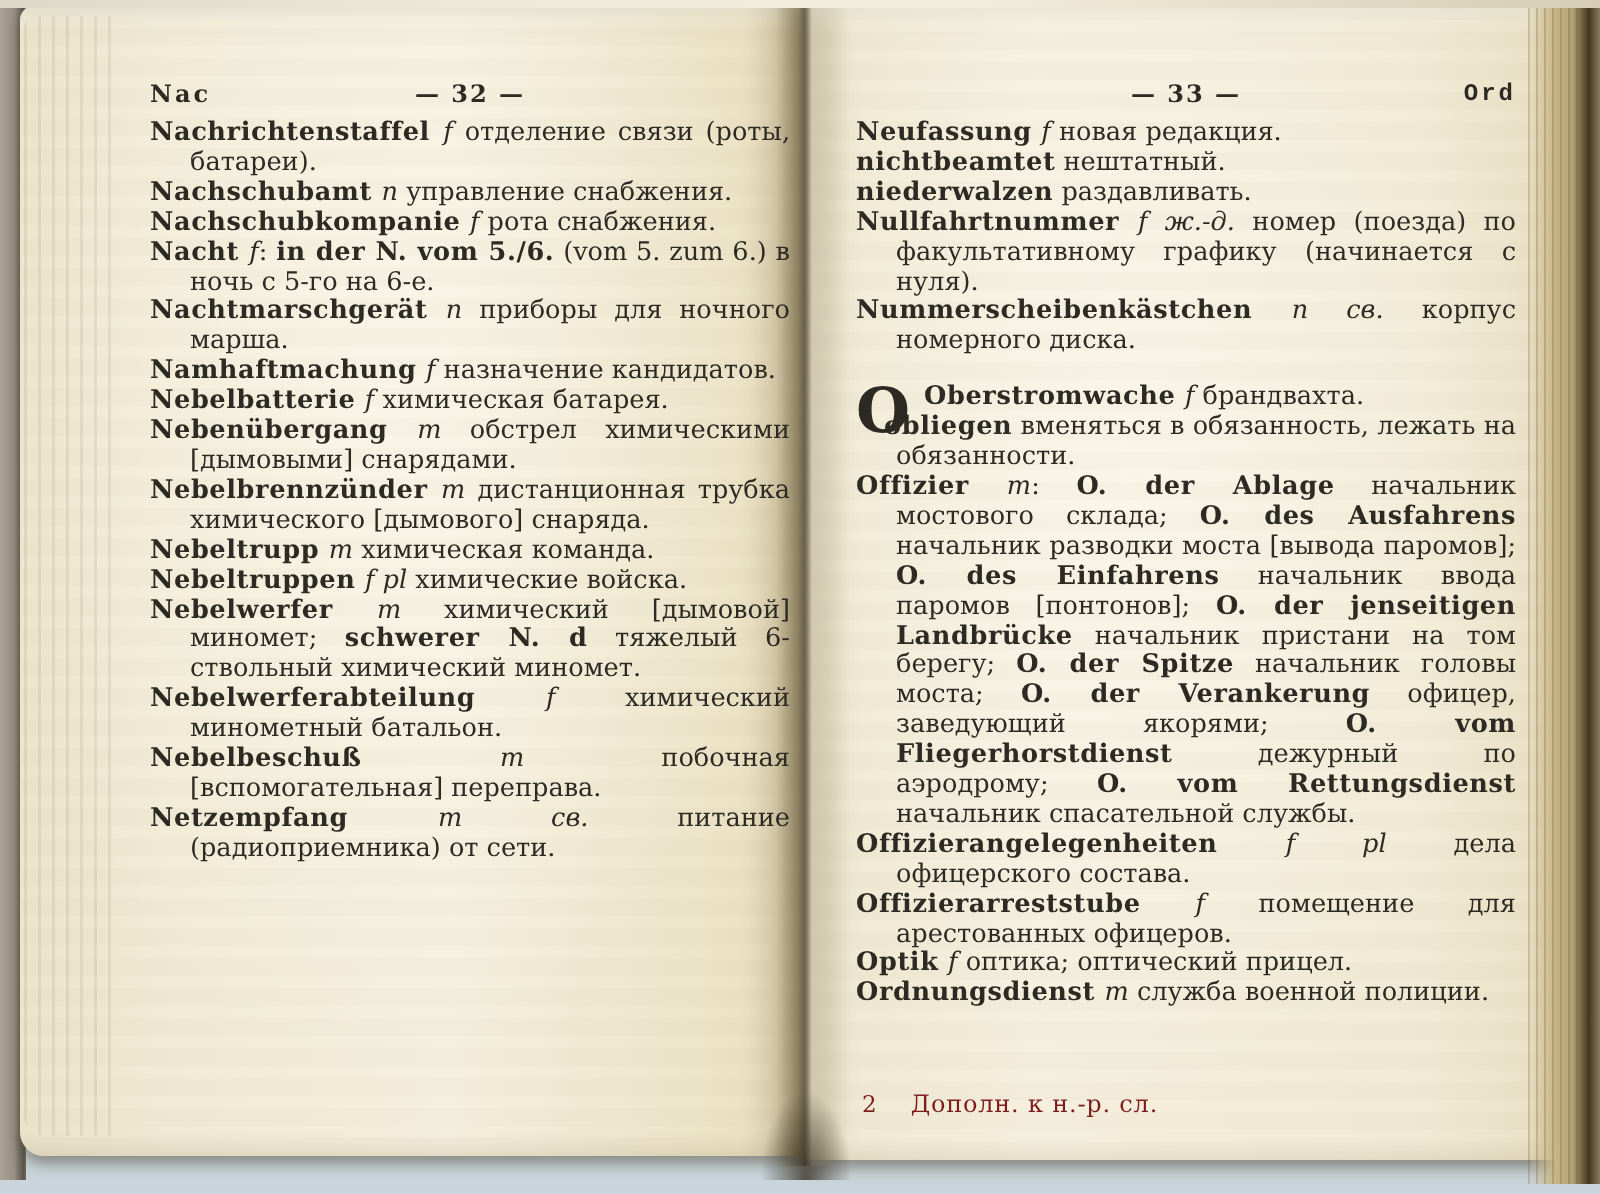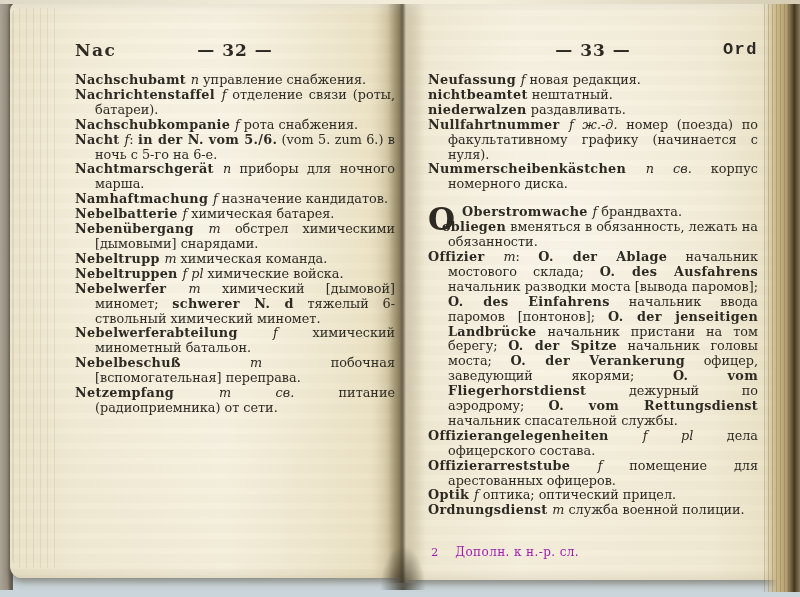--- a/index.html
+++ b/index.html
@@ -79,21 +79,21 @@
   .top-strip{
     position:absolute;left:0;top:0;width:800px;height:4px;z-index:4;
     background:linear-gradient(90deg,#ded8c6,#efe9d8 30%,#f3eddc 60%,#d6cdb4);
   }
 
   
   .col{position:absolute;z-index:3;color:var(--ink);}
   .col-left{left:75px;top:40px;width:320px;height:510px;overflow:hidden;}
   .col-right{left:428px;top:40px;width:330px;height:496px;overflow:hidden;}
 
-  .phead{position:relative;height:18px;font-size:17px;font-weight:bold;margin-bottom:15px;}
+  .phead{position:relative;height:18px;font-size:12px;font-weight:bold;margin-bottom:2px;}
   .phead .hnum{position:absolute;left:0;right:0;text-align:center;font-weight:bold;letter-spacing:1px;}
   .phead .hword-l{position:absolute;left:0;letter-spacing:1.5px;}
   .phead .hword-r{position:absolute;right:0;letter-spacing:1.5px;font-family:Liberation Mono, monospace;}
 
   .entries{}
   .entry{
     margin:0;font-size:12.8px;line-height:14.9px;
     text-align:justify;padding-left:20px;text-indent:-20px;
     color:var(--ink);
   }
@@ -101,21 +101,21 @@
   .entry.lead{text-indent:0;}
   .entry .b{font-weight:bold;letter-spacing:.3px;}
   .entry .i{font-style:italic;}
   .dropcap{
     float:left;font-weight:bold;font-size:31px;line-height:27px;
     padding:1px 7px 0 0;margin-left:-20px;color:var(--ink);
   }
 
   .footer{
     position:absolute;left:431px;top:545px;z-index:3;
-    font-size:12px;color:#a21caf;
+    font-size:12px;color:#7f1d1d;
   }
   .footer .sig{font-size:11.5px;}
   .footer .ftext{margin-left:17px;letter-spacing:.4px;}
 </style>
 </head>
 <body>
 
 <div class="scan">
 
   <div class="outer-left"></div>
@@ -127,28 +127,29 @@
   <div class="gutter"></div>
   <div class="gutter-bottom"></div>
   <div class="fore-edge"></div>
 
   <div class="col col-left">
     <div class="phead">
       <span class="hword-l">Nac</span>
       <span class="hnum">— 32 —</span>
     </div>
     <div class="entries">
+        <p class="entry"><span class="b">Nachrichtenstaffel </span><span class="i">f</span><span> отделение связи (роты, батареи).</span></p>
         <p class="entry"><span class="b">Nachschubamt </span><span class="i">n</span><span> управление снабжения.</span></p>
-        <p class="entry"><span class="b">Nachrichtenstaffel </span><span class="i">f</span><span> отделение связи (роты, батареи).</span></p>
         <p class="entry"><span class="b">Nachschubkompanie </span><span class="i">f</span><span> рота снабжения.</span></p>
         <p class="entry"><span class="b">Nacht </span><span class="i">f</span><span>: </span><span class="b">in der N. vom 5./6.</span><span> (vom 5. zum 6.) в ночь с 5-го на 6-е.</span></p>
         <p class="entry"><span class="b">Nachtmarschgerät </span><span class="i">n</span><span> приборы для ночного марша.</span></p>
         <p class="entry"><span class="b">Namhaftmachung </span><span class="i">f</span><span> назначение кандидатов.</span></p>
         <p class="entry"><span class="b">Nebelbatterie </span><span class="i">f</span><span> химическая батарея.</span></p>
         <p class="entry"><span class="b">Nebenübergang </span><span class="i">m</span><span> обстрел химическими [дымовыми] снарядами.</span></p>
+        <p class="entry"><span class="b">Nebelbrennzünder </span><span class="i">m</span><span> дистанционная трубка химического [дымового] снаряда.</span></p>
         <p class="entry"><span class="b">Nebeltrupp </span><span class="i">m</span><span> химическая команда.</span></p>
         <p class="entry"><span class="b">Nebeltruppen </span><span class="i">f pl</span><span> химические войска.</span></p>
         <p class="entry"><span class="b">Nebelwerfer </span><span class="i">m</span><span> химический [дымовой] миномет; </span><span class="b">schwerer N. d</span><span> тяжелый 6-ствольный химический миномет.</span></p>
         <p class="entry"><span class="b">Nebelwerferabteilung </span><span class="i">f</span><span> химический минометный батальон.</span></p>
         <p class="entry"><span class="b">Nebelbeschuß </span><span class="i">m</span><span> побочная [вспомогательная] переправа.</span></p>
         <p class="entry"><span class="b">Netzempfang </span><span class="i">m св.</span><span> питание (радиоприемника) от сети.</span></p>
       </div>
   </div>
 
   <div class="col col-right">

